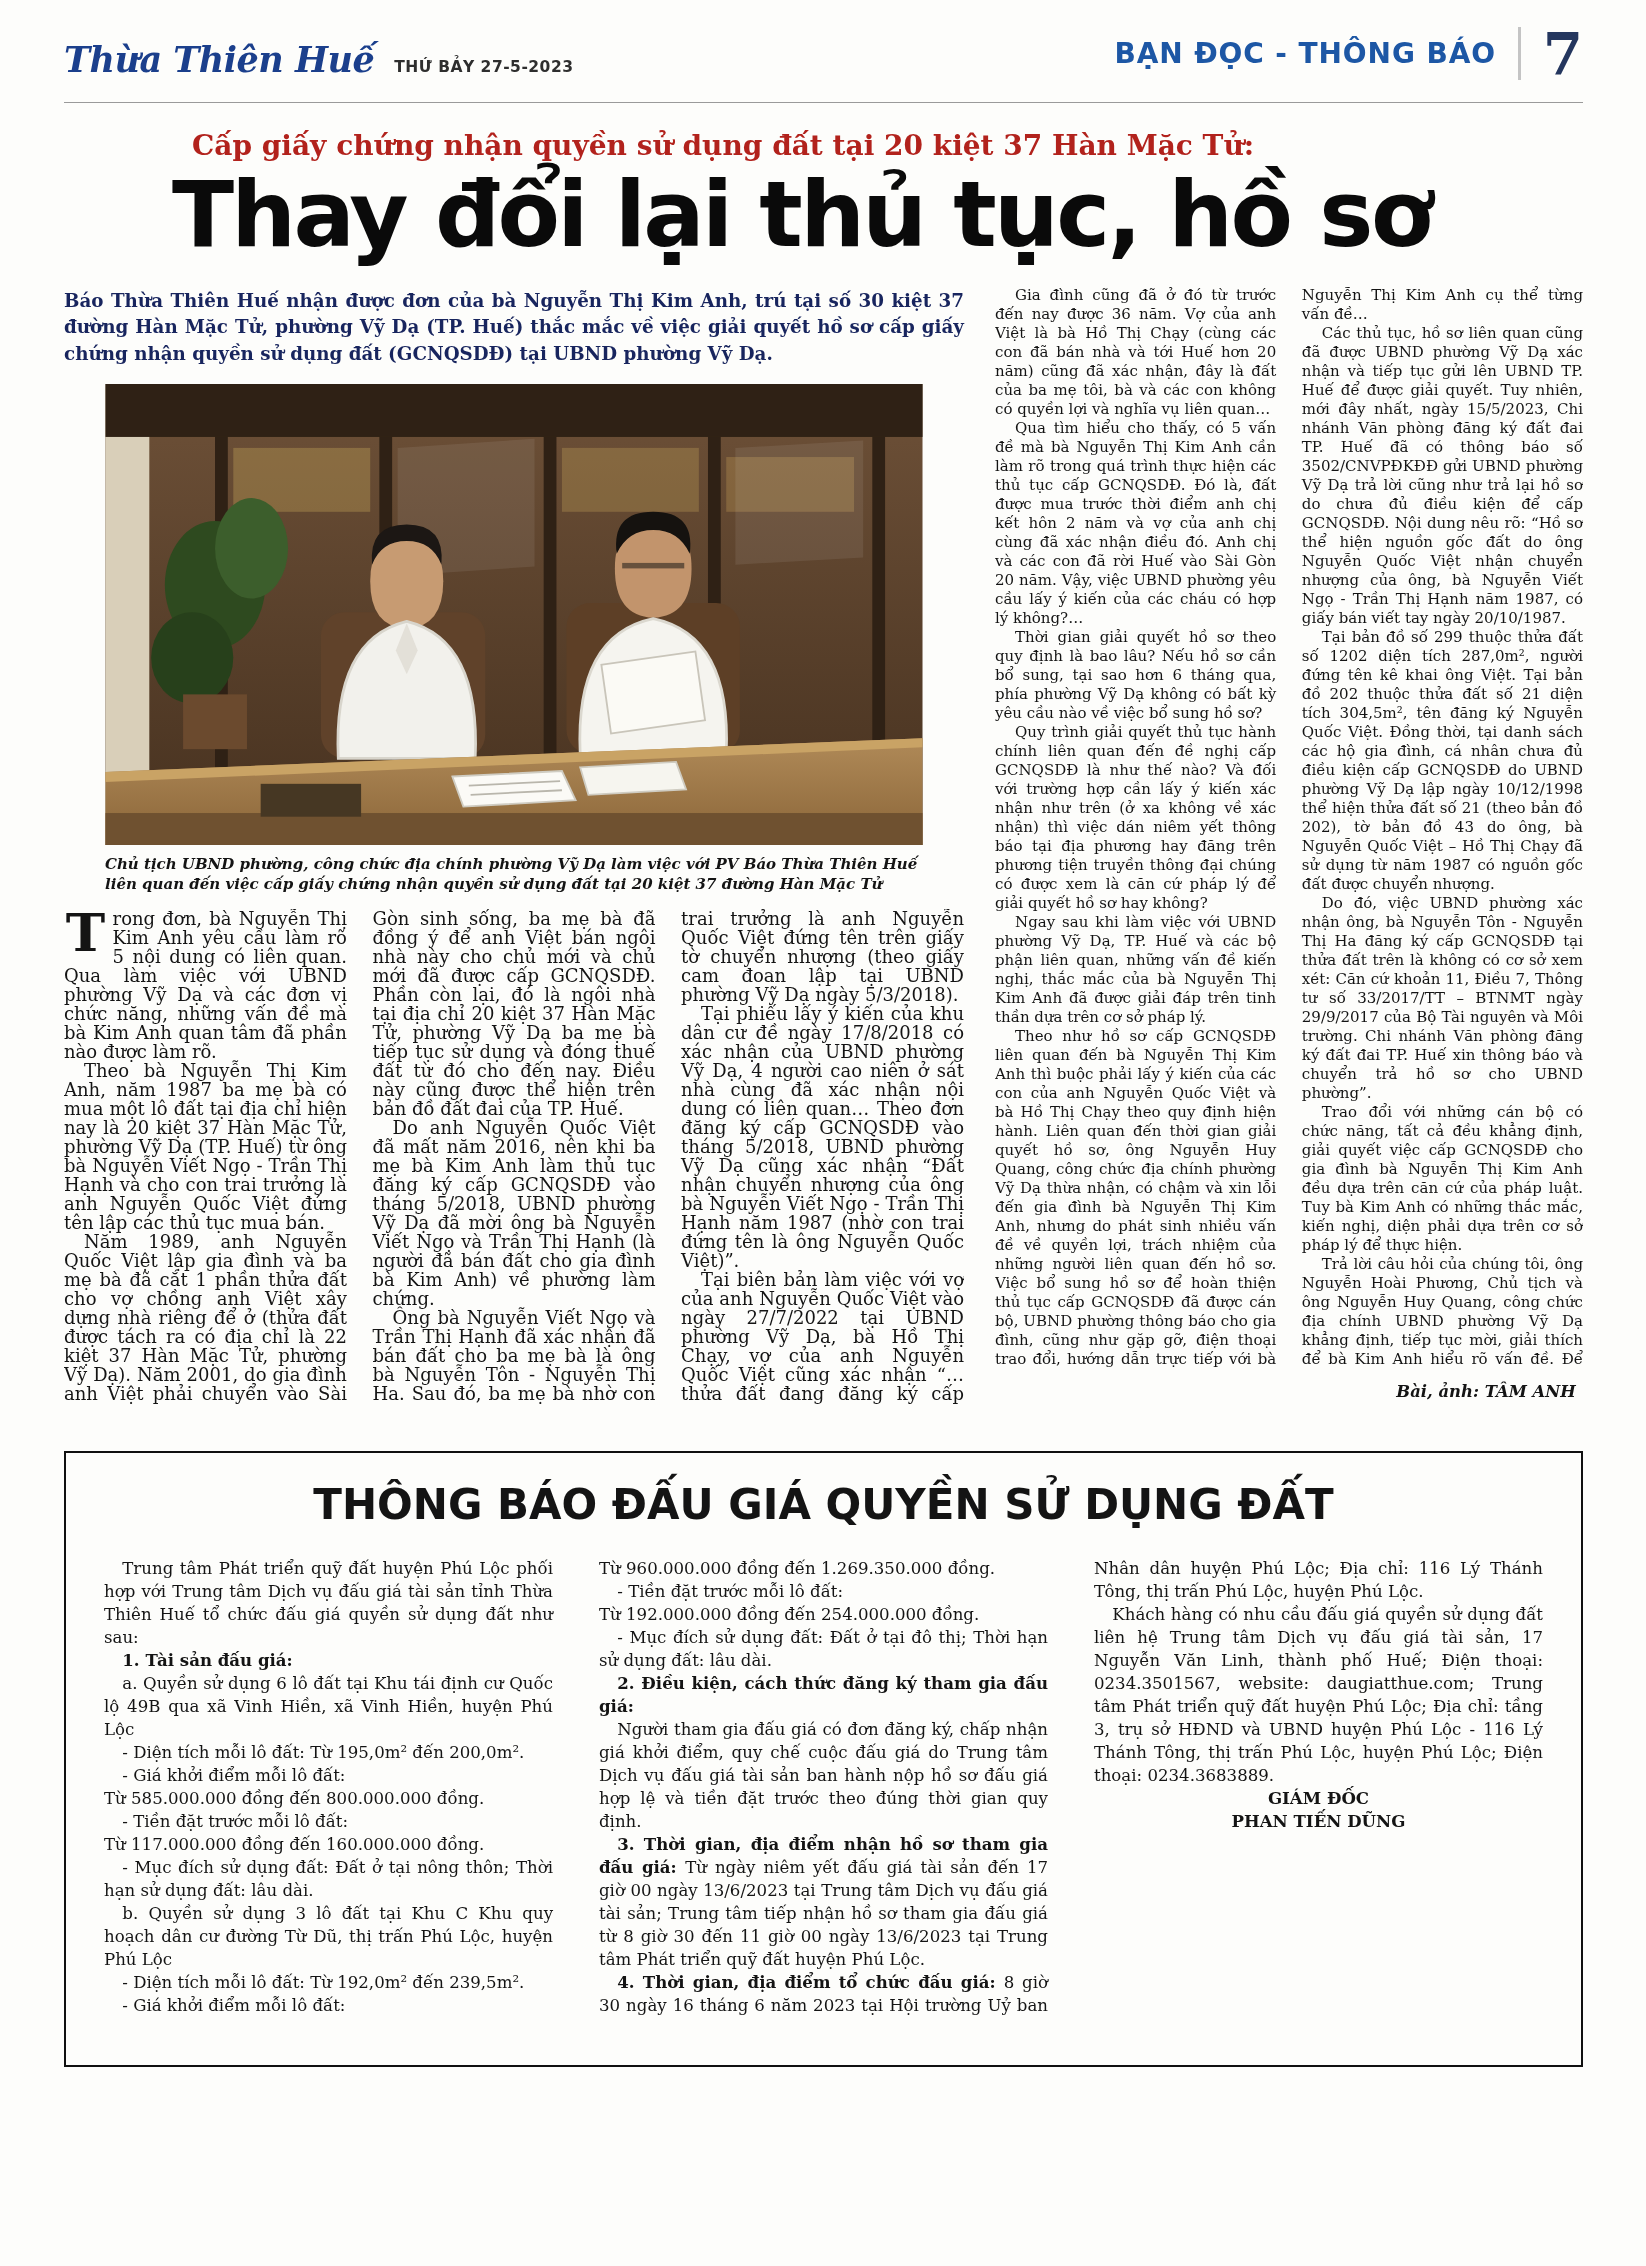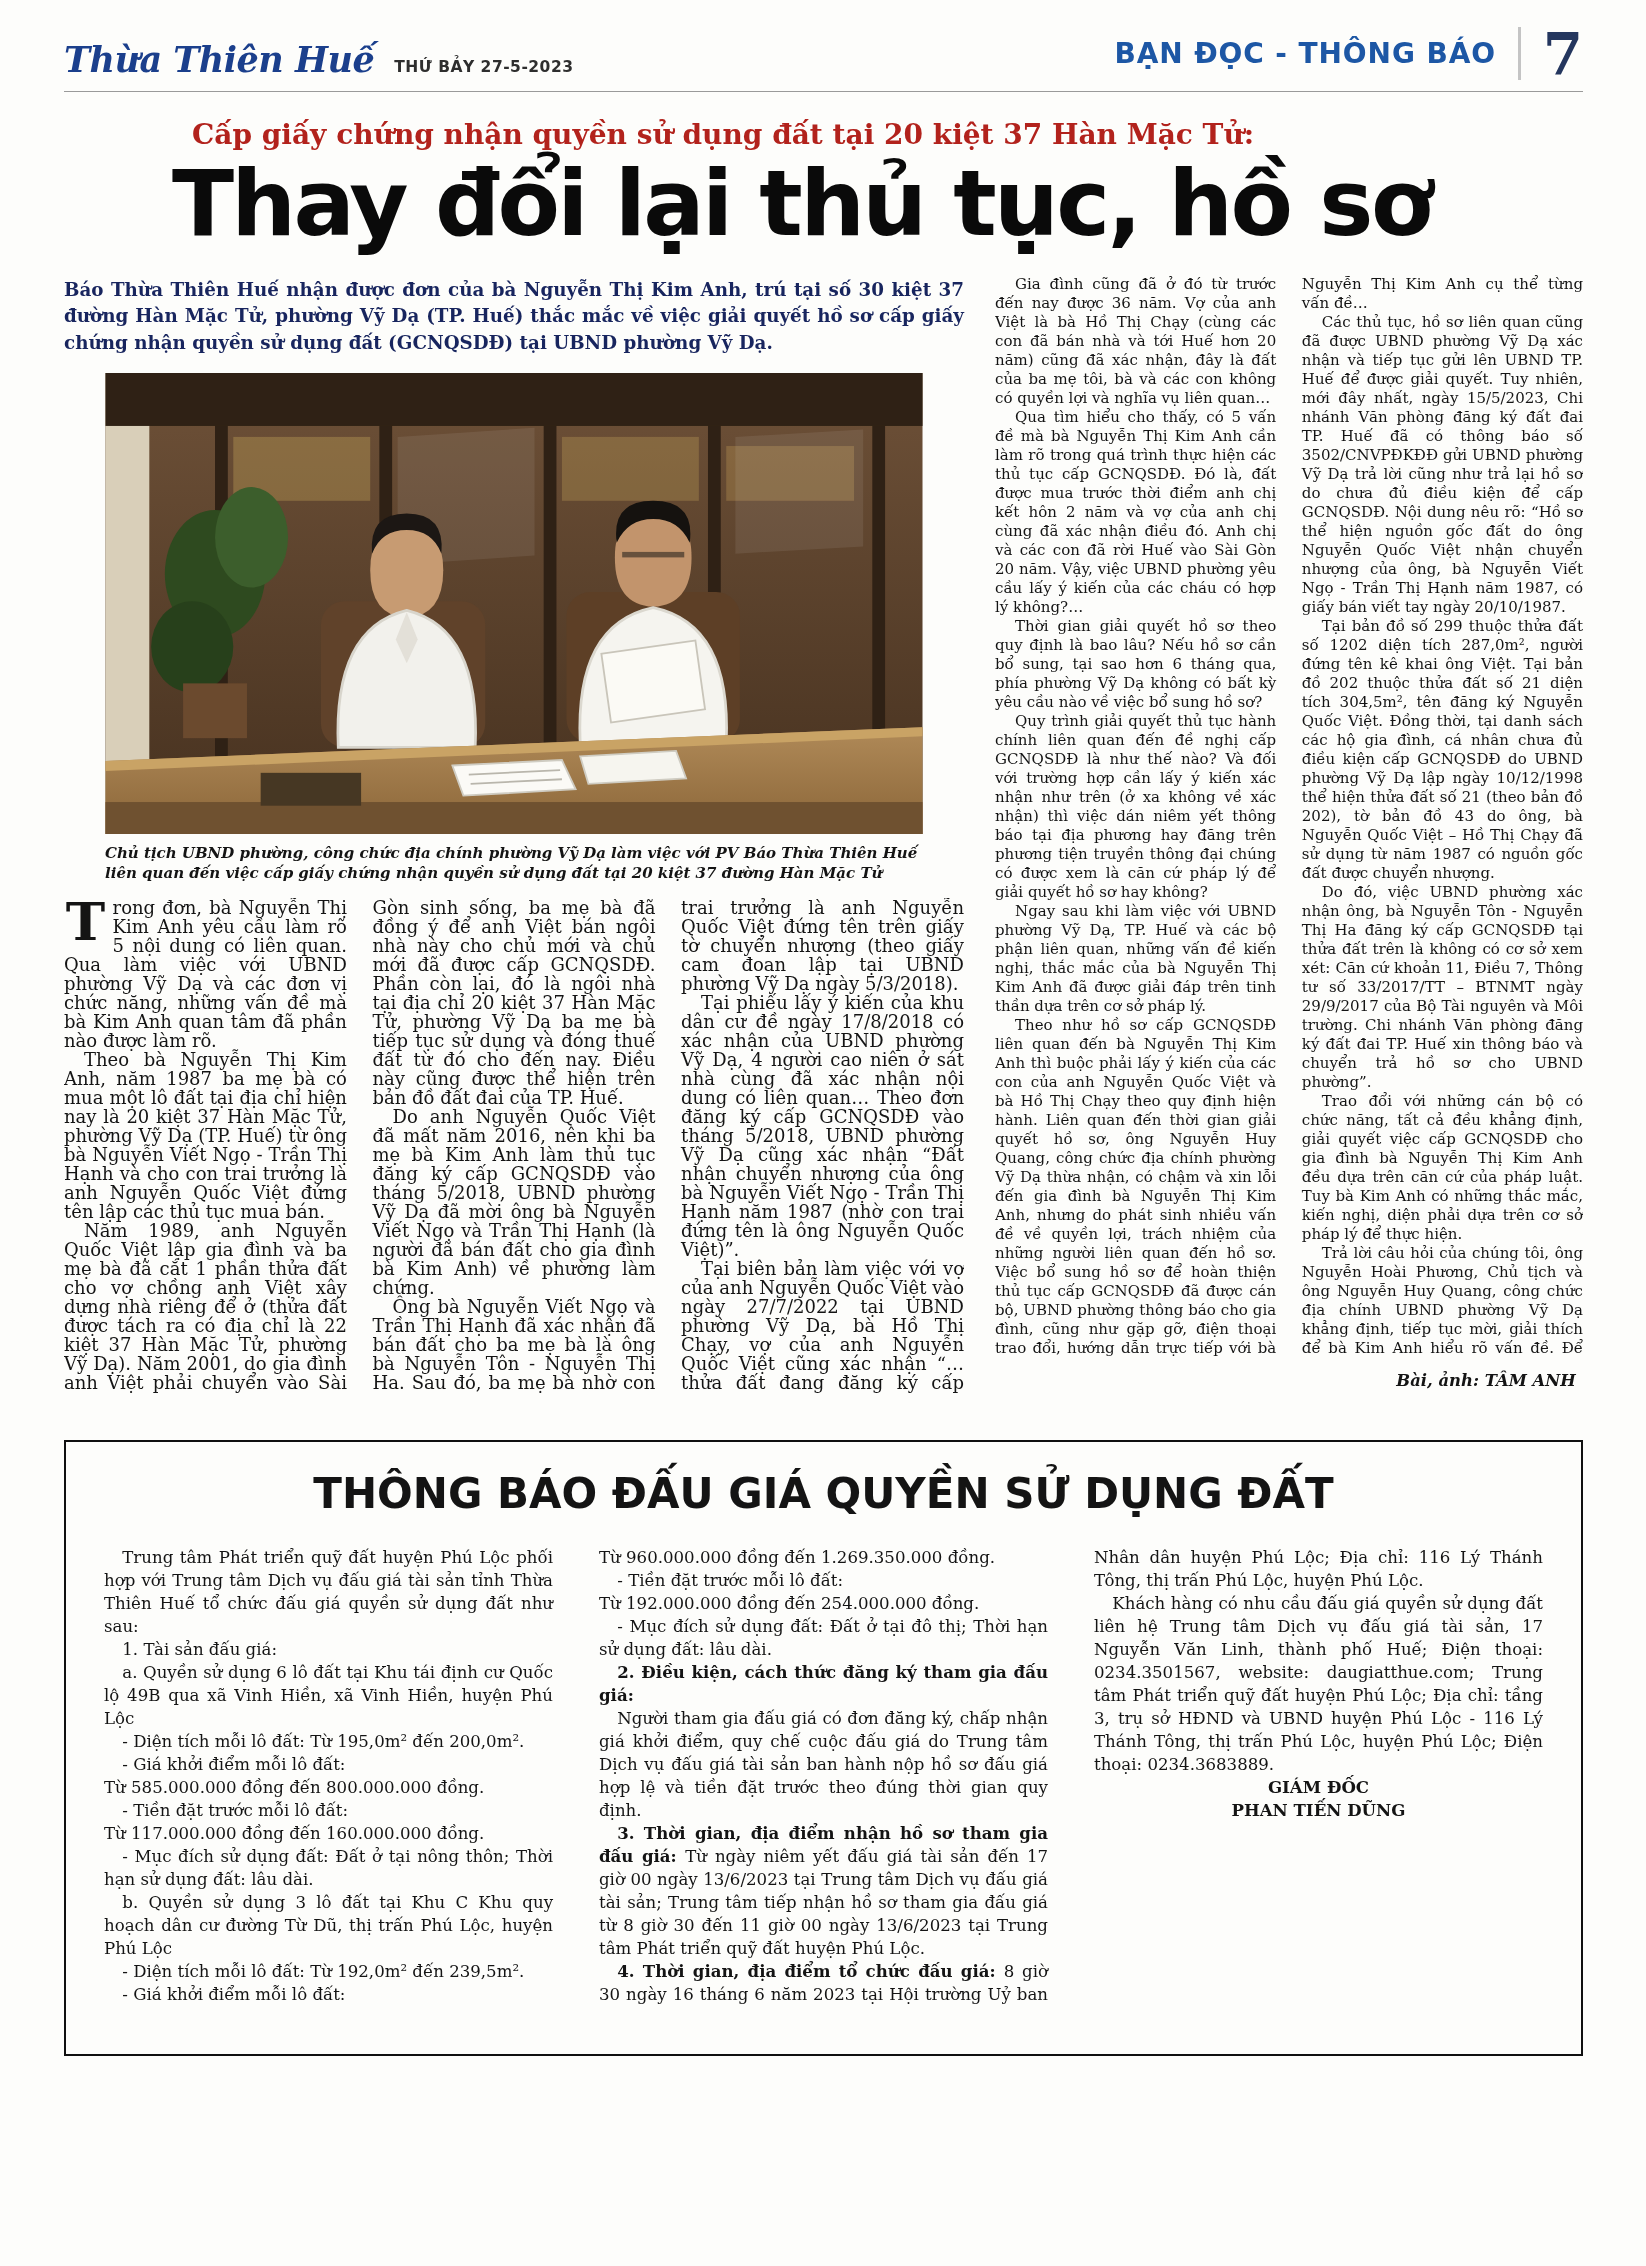--- a/index.html
+++ b/index.html
@@ -5,21 +5,21 @@
 <style>
   * { box-sizing: border-box; }
   html,body { margin:0; padding:0; background:#e8e8e6; }
   .page {
     width:1647px; height:2267px; margin:0 auto; background:#fdfdfb;
     padding:27.4px 64px 37px; position:relative; overflow:hidden;
     font-family:"DejaVu Serif","Liberation Serif",serif; color:#141414;
   }
   
   header { display:flex; justify-content:space-between; align-items:flex-end;
-           border-bottom:1.8px solid #9a9a9a; padding-bottom:11px; }
+           border-bottom:1.8px solid #9a9a9a; padding-bottom:22px; }
   .mast-left { display:flex; align-items:baseline; }
   .logo { font-style:italic; font-weight:bold; font-size:35px; letter-spacing:-0.5px; }
   .dateline { font-family:"DejaVu Sans","Liberation Sans",sans-serif;
               font-weight:bold; font-size:15.5px; color:#2e2e2e; margin-left:20px; letter-spacing:0.5px; }
   .mast-right { display:flex; align-items:center; }
   .section { font-family:"DejaVu Sans","Liberation Sans",sans-serif;
              font-weight:bold; font-size:28px; letter-spacing:0.9px; }
   .vbar { display:inline-block; width:2.7px; height:53px; background:#c4c4c4; margin:0 22px; }
   .pageno { font-weight:bold; font-size:58px; line-height:0.9; }
   
@@ -171,21 +171,21 @@
         </div>
       <div class="byline">Bài, ảnh: TÂM ANH</div>
     </div>
 
   </div>
 
   <section class="notice">
     <h2 class="notice-title">THÔNG BÁO ĐẤU GIÁ QUYỀN SỬ DỤNG ĐẤT</h2>
     <div class="cols notice-cols">
         <p>Trung tâm Phát triển quỹ đất huyện Phú Lộc phối hợp với Trung tâm Dịch vụ đấu giá tài sản tỉnh Thừa Thiên Huế tổ chức đấu giá quyền sử dụng đất như sau:</p>
-        <p style="font-weight: normal;">1. Tài sản đấu giá:</p>
+        <p style="font-weight: bold;">1. Tài sản đấu giá:</p>
         <p>a. Quyền sử dụng 6 lô đất tại Khu tái định cư Quốc lộ 49B qua xã Vinh Hiền, xã Vinh Hiền, huyện Phú Lộc</p>
         <p>- Diện tích mỗi lô đất: Từ 195,0m² đến 200,0m².</p>
         <p>- Giá khởi điểm mỗi lô đất:</p>
         <p style="text-indent: 0px;">Từ 585.000.000 đồng đến 800.000.000 đồng.</p>
         <p>- Tiền đặt trước mỗi lô đất:</p>
         <p style="text-indent: 0px;">Từ 117.000.000 đồng đến 160.000.000 đồng.</p>
         <p>- Mục đích sử dụng đất: Đất ở tại nông thôn; Thời hạn sử dụng đất: lâu dài.</p>
         <p>b. Quyền sử dụng 3 lô đất tại Khu C Khu quy hoạch dân cư đường Từ Dũ, thị trấn Phú Lộc, huyện Phú Lộc</p>
         <p>- Diện tích mỗi lô đất: Từ 192,0m² đến 239,5m².</p>
         <p>- Giá khởi điểm mỗi lô đất:</p>

